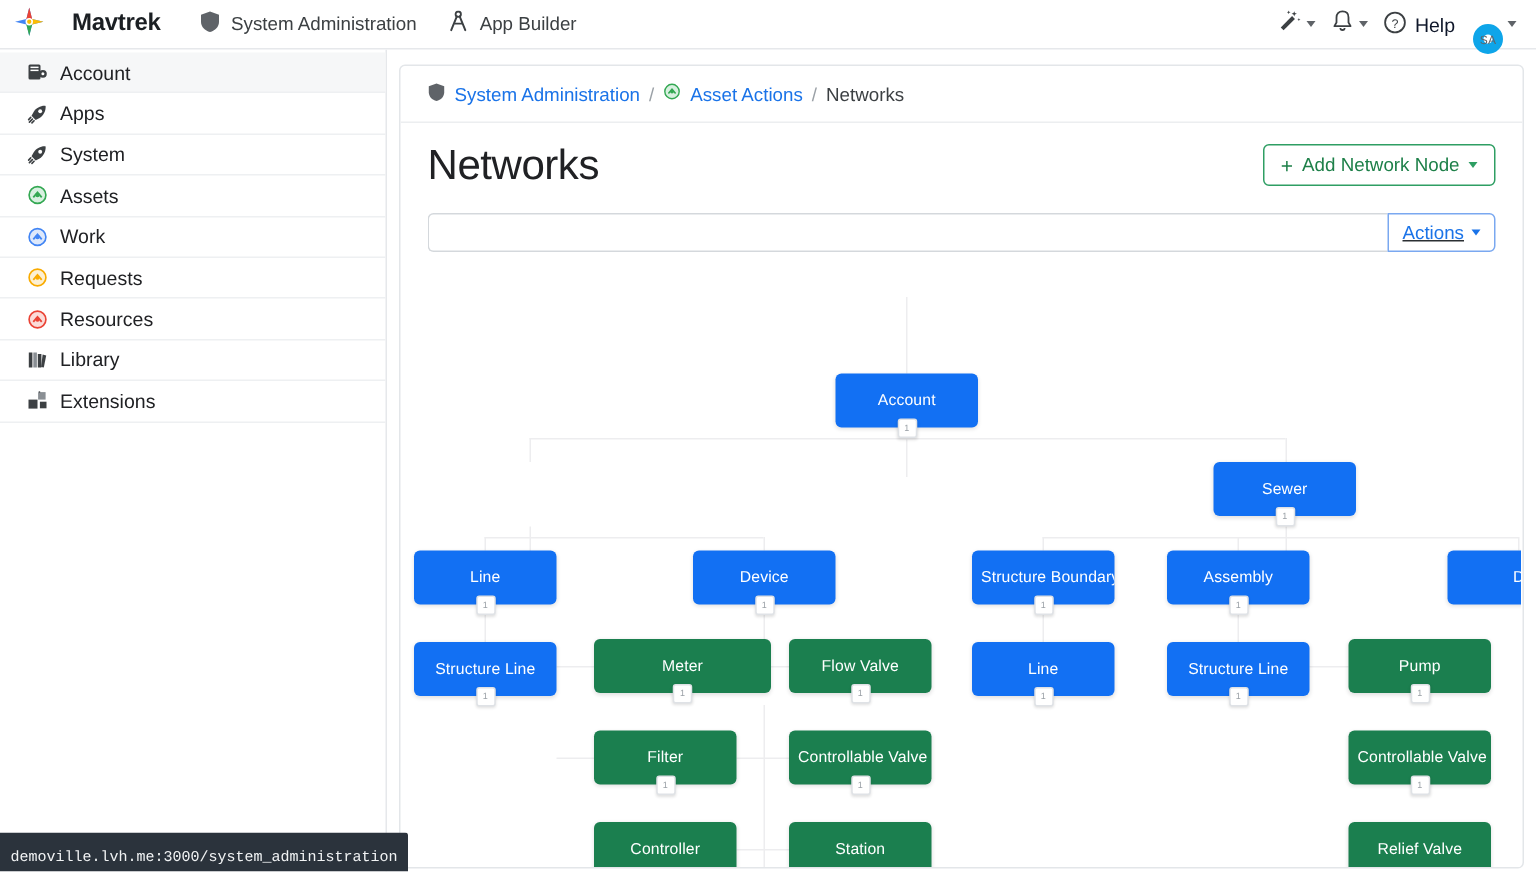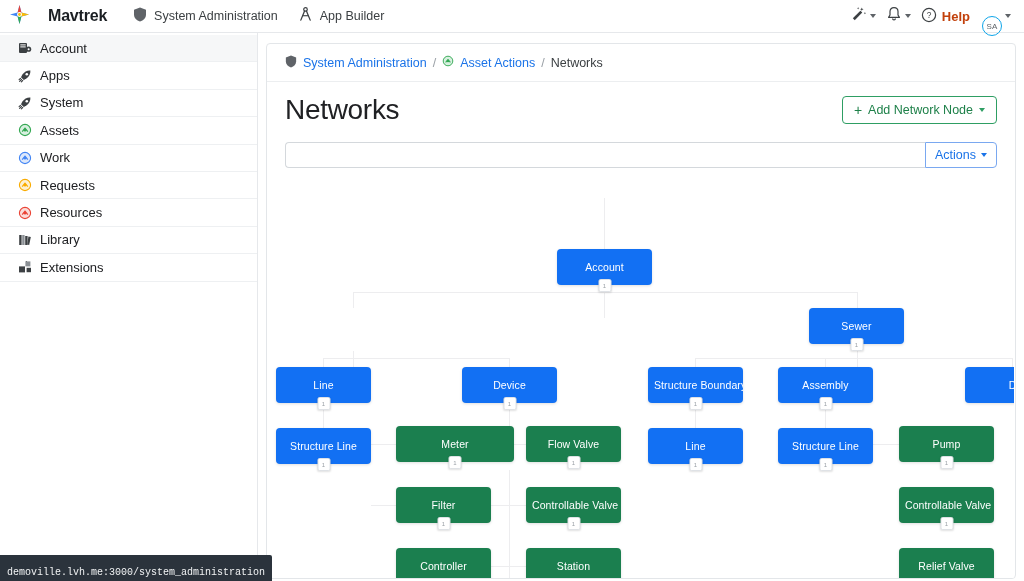--- a/index.html
+++ b/index.html
@@ -18,24 +18,24 @@
     border-bottom:1px solid #e6e8eb;
     background:#fff; position:relative;
   }
   .brand{ display:flex; align-items:center; gap:19px; padding-left:10px; }
   .brand-name{ font-size:16px; font-weight:700; letter-spacing:-.2px; color:#1b1f23;}
   .topnav{ display:flex; align-items:center; gap:20px; margin-left:26px;}
   .topnav-item{ display:flex; align-items:center; gap:7px; font-size:12.5px; color:#3c4043;}
   .topright{ margin-left:auto; display:flex; align-items:center; gap:4px; padding-right:10px;}
   .tr-item{ display:flex; align-items:center; gap:3px; padding:2px 3px; cursor:default;}
   .caret{ width:0;height:0;border-left:3.5px solid transparent;border-right:3.5px solid transparent;border-top:4px solid #5f6368;display:inline-block;}
-  .help-text{ font-size:13px; color:#c2410c; padding:0 2px;font-weight:bold;}
+  .help-text{ font-size:13px; color:#0f172a; padding:0 2px;}
   .avatar{
     width:20px;height:20px;border-radius:50%;
-    border:1px solid #0ea5e9; color:#5f6368;
+    border:7px solid #0ea5e9; color:#5f6368;
     font-size:8px; display:flex;align-items:center;justify-content:center;
     letter-spacing:.2px;
     margin-top:20px;
   }
 
   
   .body-wrap{ display:flex; width:1024px; height:548px;}
   .sidebar{ width:258px; flex:0 0 258px; border-right:1px solid #e6e8eb; background:#fff; padding-top:2px;}
   .side-item{
     height:27.4px; display:flex; align-items:center; gap:8px;
@@ -61,21 +61,21 @@
   .headrow{ display:flex; align-items:center; padding:12px 18px 0 18px;}
   h1.page-title{ font-size:28px; font-weight:400; color:#202124; letter-spacing:-.3px;}
   .btn-add{
     margin-left:auto; border:1px solid #2e9e63; color:#1e8049;
     background:#fff; border-radius:4px; font-size:12.5px;
     padding:6px 11px; display:flex; align-items:center; gap:6px; cursor:pointer;
   }
   .btn-add .plus{ font-size:14px; line-height:1;}
   .caret-g{ width:0;height:0;border-left:3.5px solid transparent;border-right:3.5px solid transparent;border-top:4px solid #2e9e63;}
 
-  .searchrow{ display:flex; padding:16px 18px 0 18px; }
+  .searchrow{ display:flex; padding:16px 18px 0 18px;text-decoration:underline; }
   .search-input{
     flex:1; height:26px; border:1px solid #d4d8dc; border-right:none;
     border-radius:4px 0 0 4px; padding:0 8px; font-size:12.5px;
     font-family:"Liberation Sans",sans-serif; outline:none; background:#fff;
   }
   .btn-actions{
     border:1px solid #7aa8f0; color:#1a73e8; background:#fff;
     border-radius:0 4px 4px 0; font-size:12.5px; padding:0 9px; height:26px;
     display:flex;align-items:center;gap:5px; cursor:pointer;
   }

